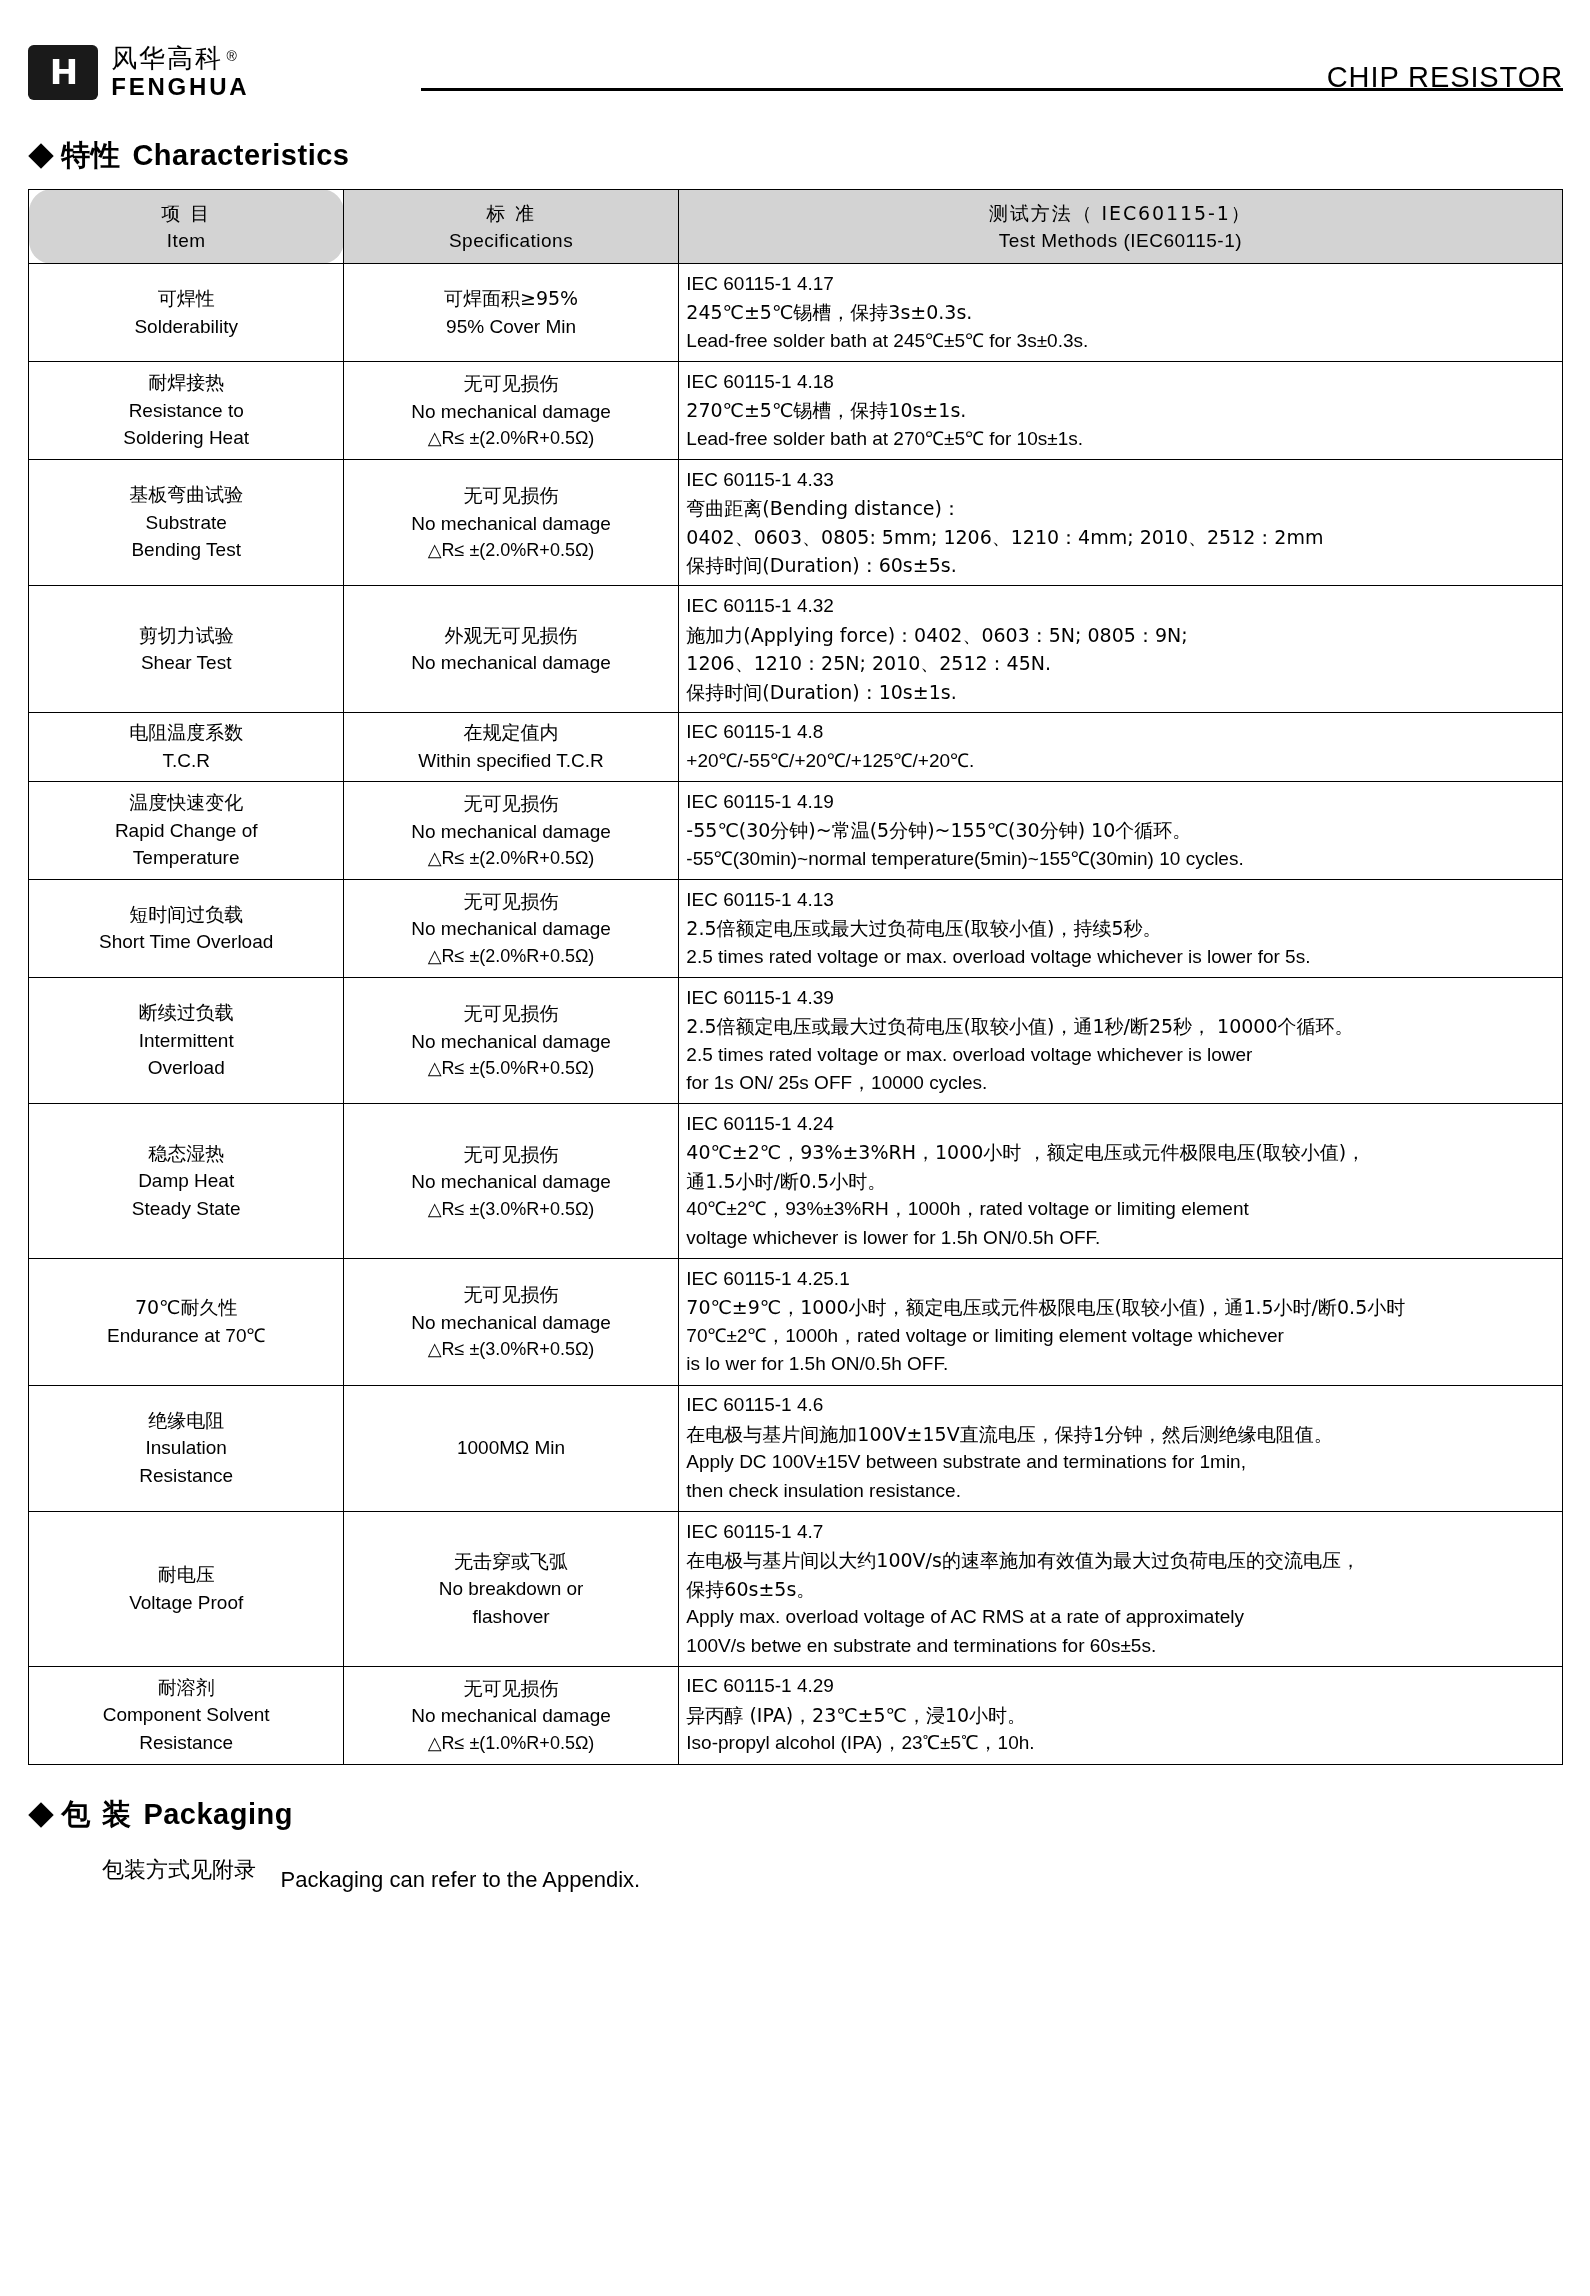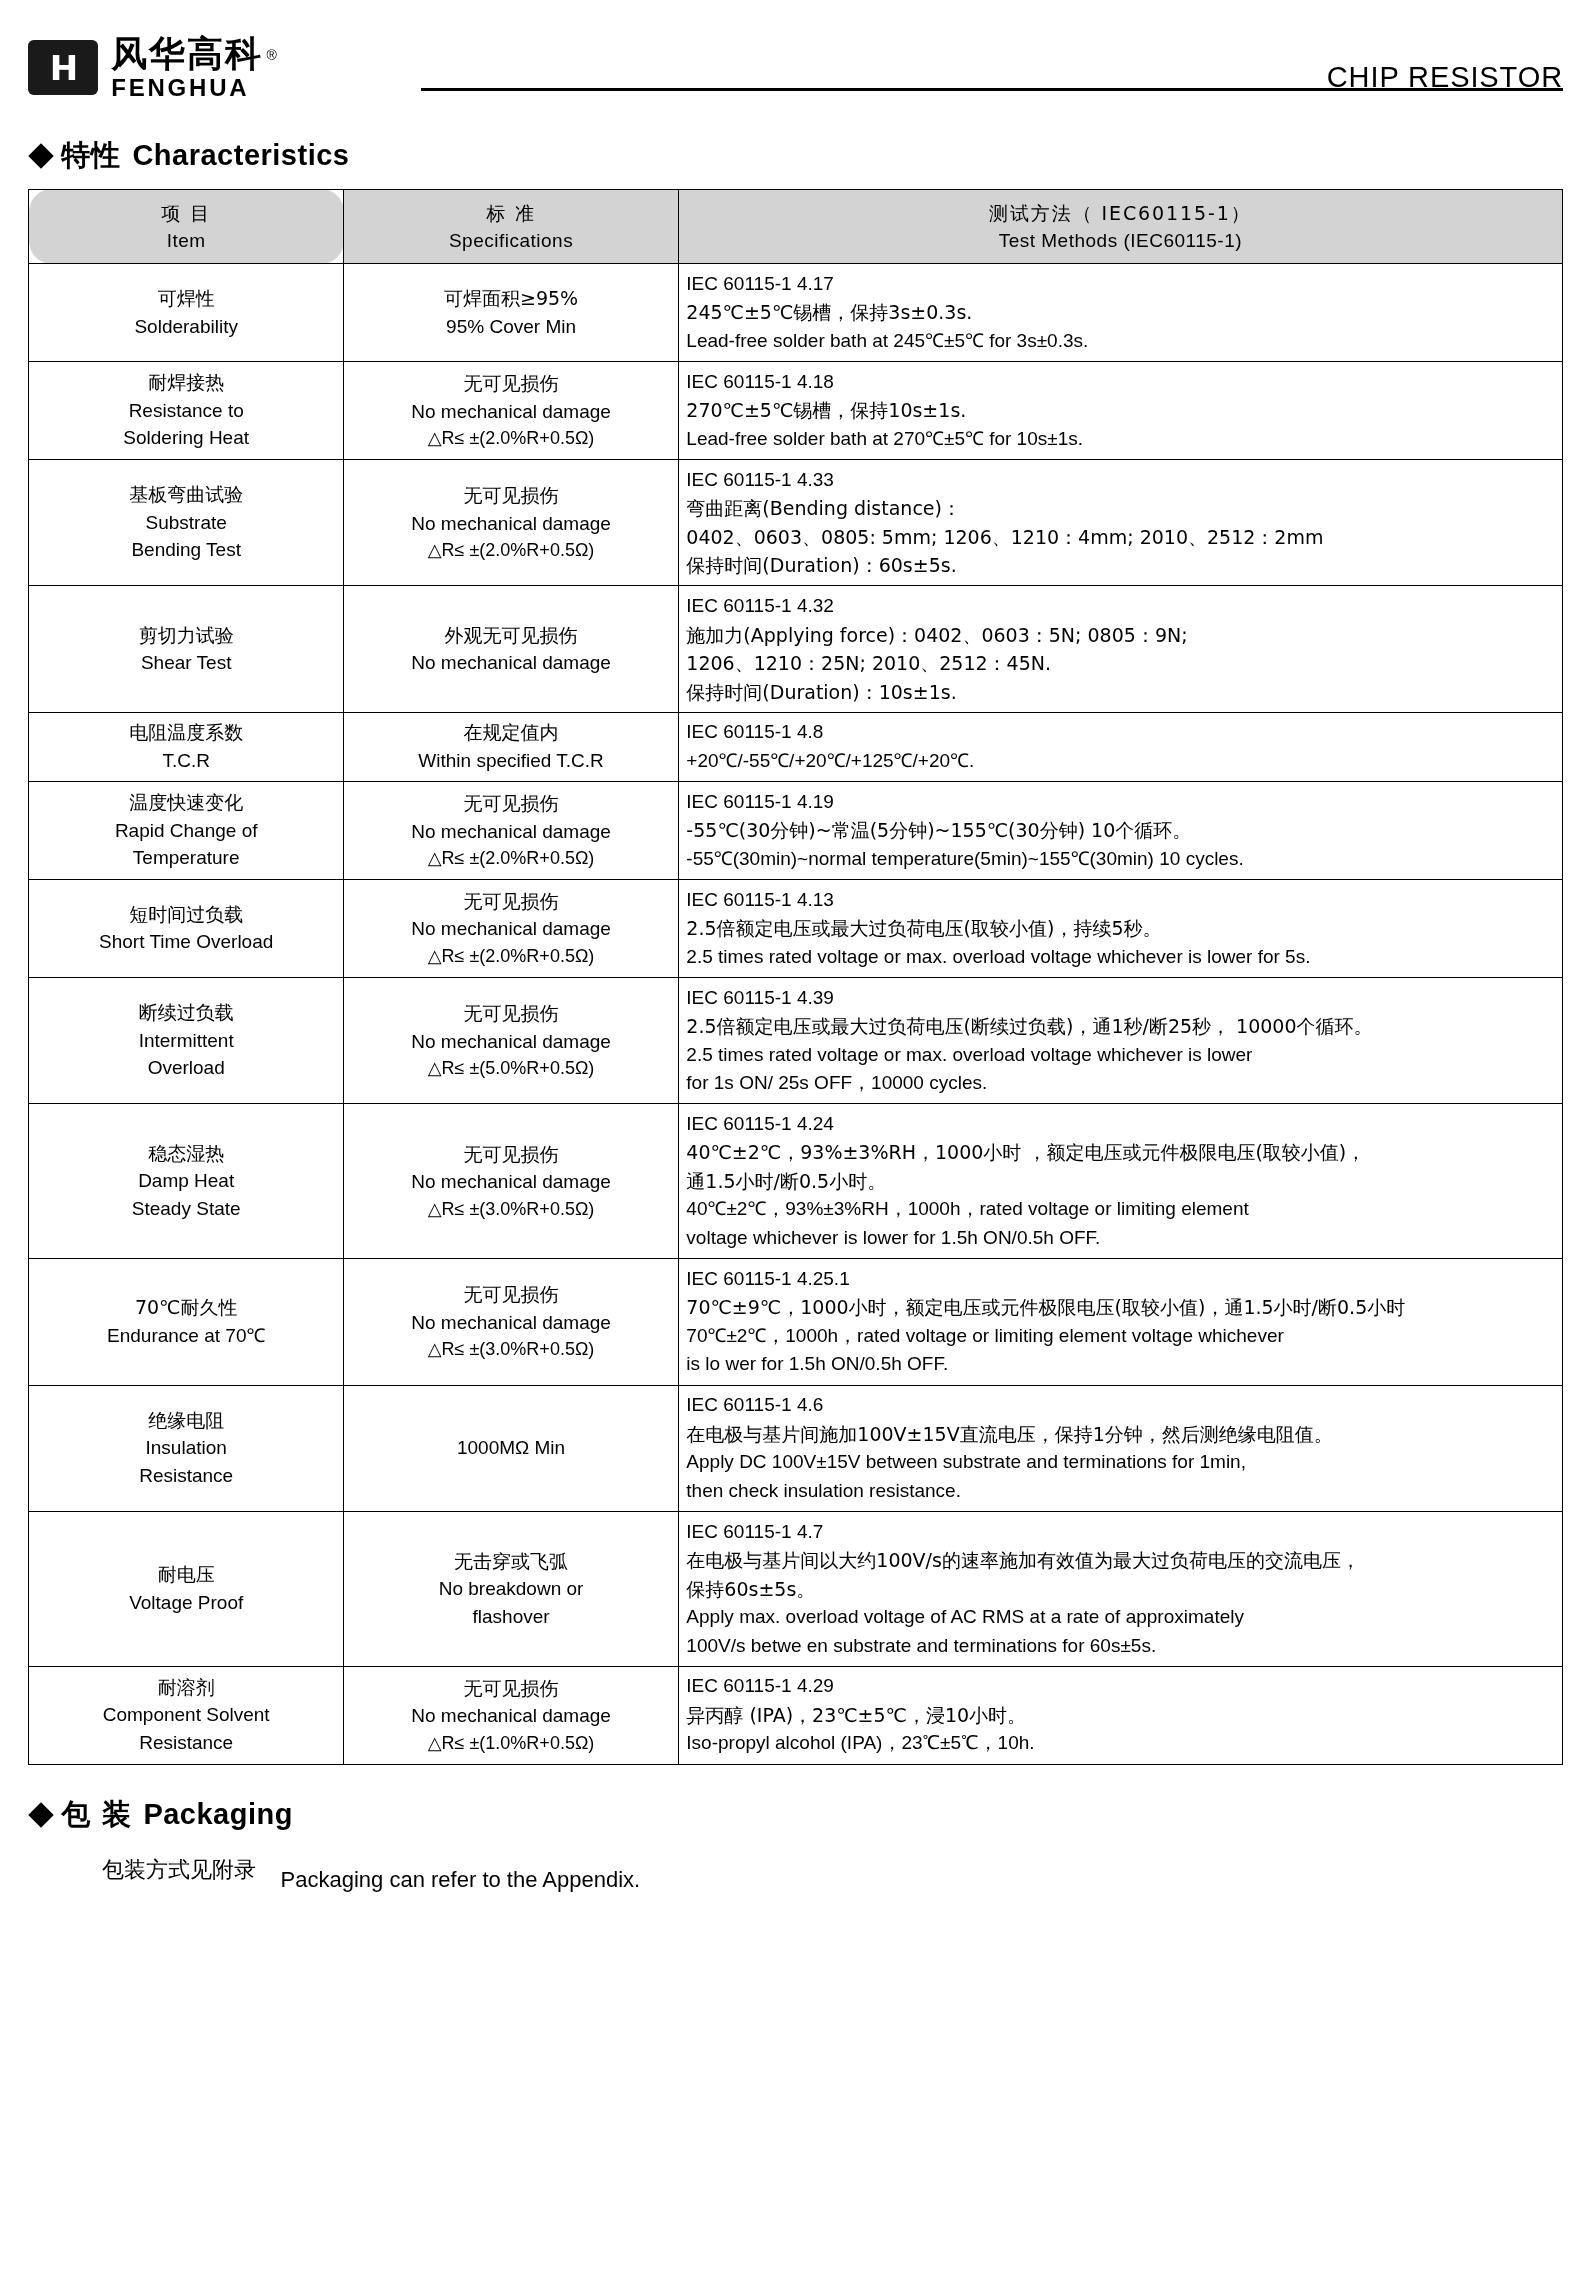--- a/index.html
+++ b/index.html
@@ -41,21 +41,21 @@
     font-size:34px;
     font-weight:bold;
     font-family:"DejaVu Sans", sans-serif;
     letter-spacing:-1.9px;
   }
   .brand-text{
     display:flex;flex-direction:column;justify-content:center;
     line-height:1;
   }
   .brand-cn{
-    font-size:36px;font-weight:bold;letter-spacing:1.9px;
+    font-size:26px;font-weight:normal;letter-spacing:1.9px;
     font-family:"DejaVu Sans", sans-serif;
   }
   .brand-en{
     font-size:24px;font-weight:bold;letter-spacing:2.8px;margin-top:3.8px;
     font-family:"Liberation Sans", sans-serif;
   }
   .reg-mark{
     font-size:14px;vertical-align:super;margin-left:3.8px;font-weight:normal;
   }
   .doc-title{
@@ -297,21 +297,21 @@
             <div class="en">Intermittent</div>
             <div class="en">Overload</div>
           </td>
           <td class="cell-spec">
             <div class="cn">无可见损伤</div>
             <div class="en">No mechanical damage</div>
             <div class="delta">△R≤ ±(5.0%R+0.5Ω)</div>
           </td>
           <td class="cell-test">
             <div class="enline">IEC 60115-1 4.39</div>
-            <div class="cnline">2.5倍额定电压或最大过负荷电压(断续过负载)，通1秒/断25秒， 10000个循环。</div>
+            <div class="cnline">2.5倍额定电压或最大过负荷电压(取较小值)，通1秒/断25秒， 10000个循环。</div>
             <div class="enline">2.5 times rated voltage or max. overload  voltage whichever is lower</div>
             <div class="enline">for 1s ON/ 25s OFF，10000 cycles.</div>
           </td>
         </tr>
         <tr>
           <td class="cell-item">
             <div class="cn">稳态湿热</div>
             <div class="en">Damp Heat</div>
             <div class="en">Steady State</div>
           </td>

